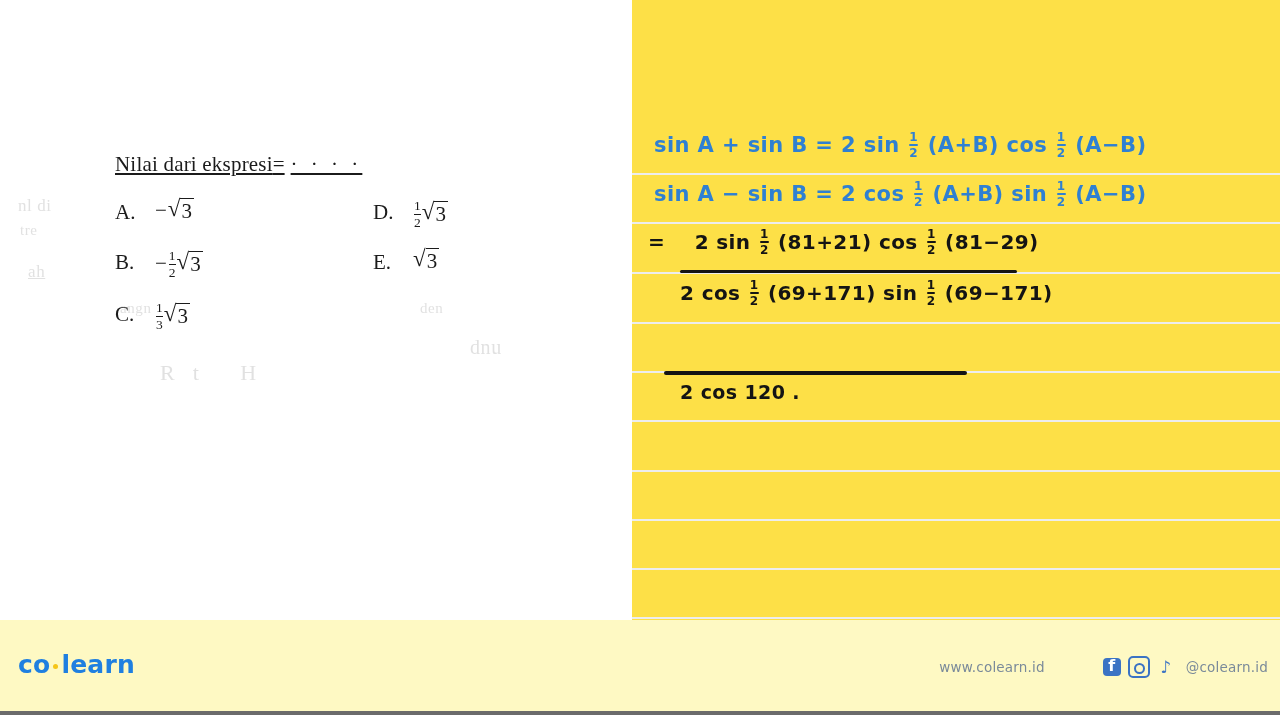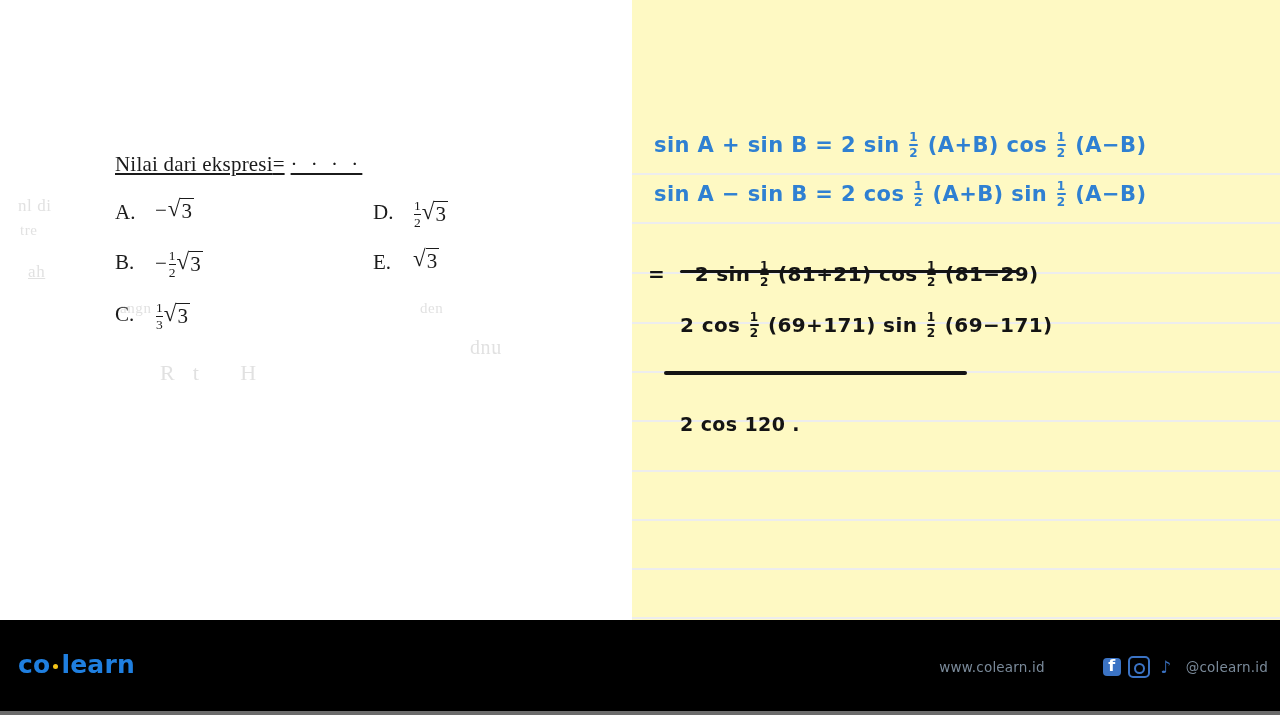--- a/index.html
+++ b/index.html
@@ -171,40 +171,40 @@
   }
   .neg { margin-right: 1px; }
 
   
   .work-pane {
     position: absolute;
     left: 632px;
     top: 0;
     width: 648px;
     height: 620px;
-    background: #fef9c3;
+    background: #fde047;
     overflow: hidden;
   }
   .rule {
     position: absolute;
     left: 0;
     width: 648px;
     height: 2px;
     background: #ededed;
   }
 
   .hw {
     position: absolute;
     white-space: nowrap;
     font-family: "DejaVu Sans", sans-serif;
     font-weight: 700;
     letter-spacing: .4px;
   }
   .hw.blue { color: #2f80d2; }
-  .hw.black { color: #141414; margin-top: 32px; }
+  .hw.black { color: #141414; }
 
   .hw-l1 { left: 22px; top: 132px; font-size: 21px; }
   .hw-l2 { left: 22px; top: 181px; font-size: 21px; }
   .hw-l3 { left: 16px; top: 229px; font-size: 20px; }
   .hw-l4 { left: 48px; top: 280px; font-size: 20px; }
   .hw-l5 { left: 14px; top: 333px; font-size: 21px; }
   .hw-l6 { left: 48px; top: 381px; font-size: 19px; }
 
   
   .hwbar {
@@ -235,21 +235,21 @@
     border-radius: 1px;
   }
 
   
   .footer {
     position: absolute;
     left: 0;
     top: 620px;
     width: 1280px;
     height: 91px;
-    background: #000000;
+    background: #fef9c3;
   }
   .brand {
     position: absolute;
     left: 18px;
     top: 30px;
     font-family: "DejaVu Sans", sans-serif;
     font-weight: 700;
     font-size: 25px;
     color: #1f7fe0;
     letter-spacing: .2px;

